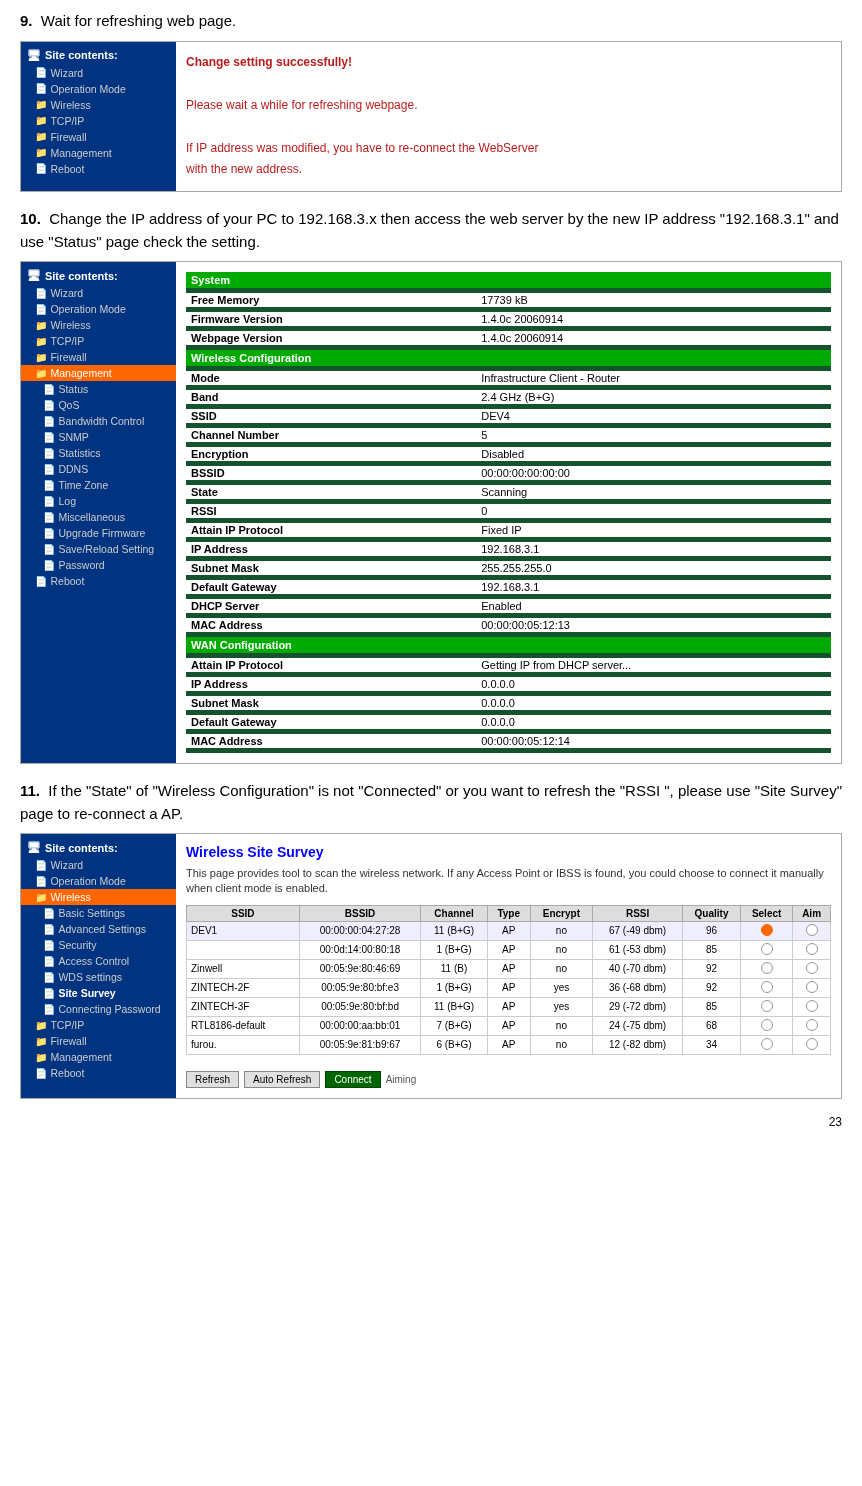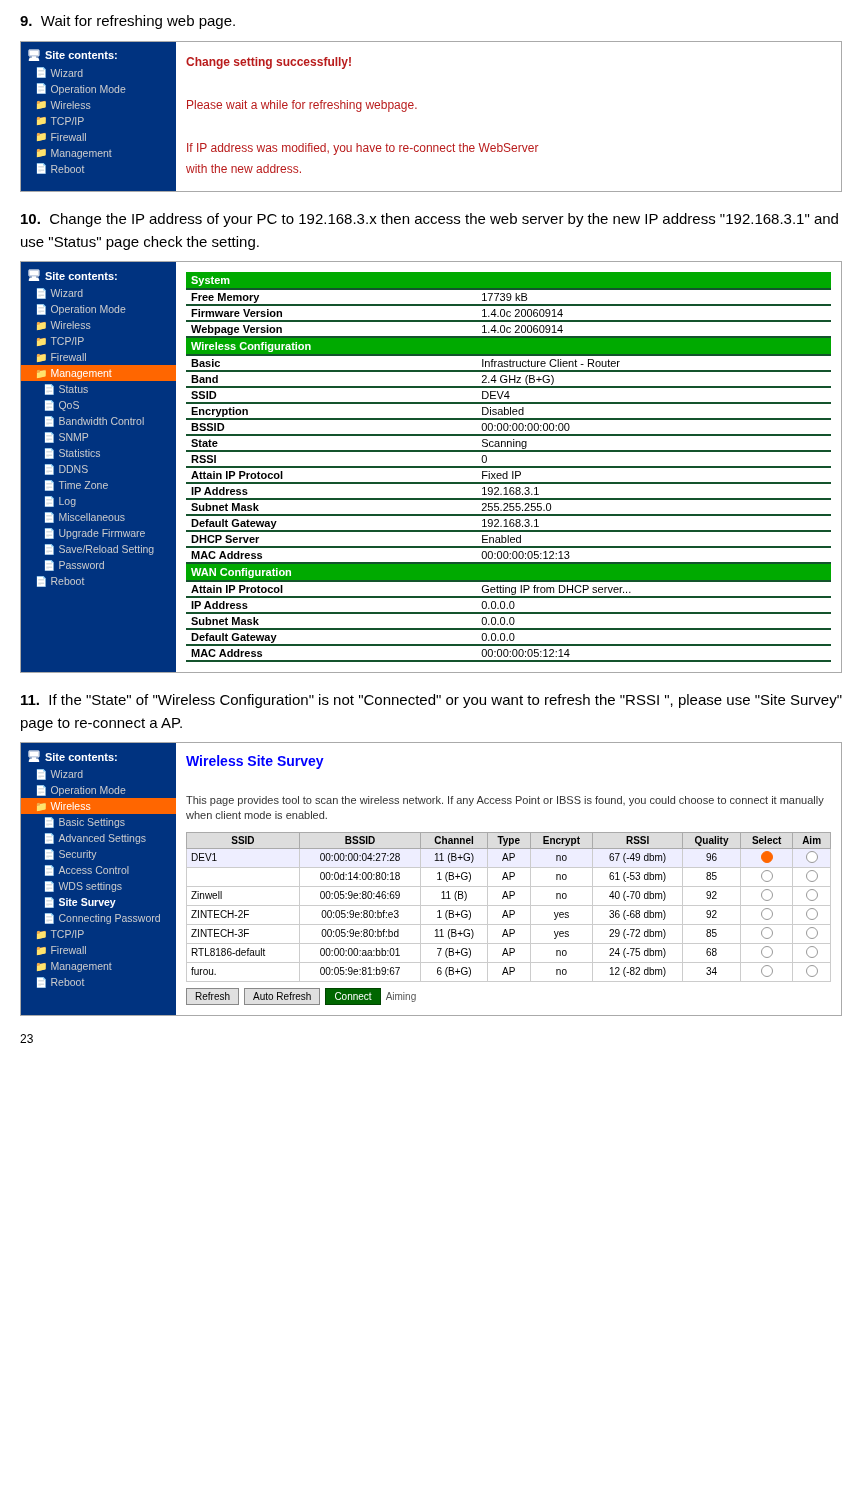--- a/index.html
+++ b/index.html
@@ -93,34 +93,34 @@
 
     .status-table .section-header {
       background: #00aa00;
       color: #fff;
       font-weight: bold;
       padding: 2px 5px;
     }
 
     .status-table tr td {
       padding: 1px 5px;
-      border-bottom: 2px solid #14532d;
+      border-bottom: 5px solid #14532d;
     }
 
     .status-table tr td:first-child {
       font-weight: bold;
       width: 45%;
     }
 
     
     .survey-title {
       color: #0000ff;
       font-size: 14px;
       font-weight: bold;
-      margin-bottom: 24px;
+      margin-bottom: 6px;
     }
 
     .survey-desc {
       font-size: 11px;
       color: #333;
       margin-bottom: 8px;
       line-height: 1.4;
     }
 
     .survey-table {
@@ -162,39 +162,40 @@
     }
 
     .radio-btn.checked {
       background: #f60;
       border-color: #f60;
     }
 
     .survey-buttons {
       display: flex;
       gap: 5px;
-      margin-top: 6px;
+      margin-top: 16px;
       align-items: center;
     }
 
     .survey-btn {
       padding: 2px 8px;
       font-size: 10px;
       background: #e0e0e0;
       border: 1px solid #888;
       cursor: pointer;
     }
 
     .survey-btn.primary {
       background: #006600;
       color: #fff;
       border-color: #004400;
     }
 
     .page-number {
+      text-align: right;
       font-size: 12px;
       margin-top: 10px;
     }
   </style>
 </head>
 <body>
 
 <div>
   <p class="step-title">
     <strong>9.</strong>&nbsp;&nbsp;Wait for refreshing web page.
@@ -356,30 +357,34 @@
             </tr>
         <tr>
               <td>Webpage Version</td>
               <td>1.4.0c 20060914</td>
             </tr>
 
         <tr>
               <td colspan="2" class="section-header">Wireless Configuration</td>
             </tr>
         <tr>
-              <td>Basic</td>
+              <td>Mode</td>
               <td>Infrastructure Client - Router</td>
             </tr>
         <tr>
               <td>Band</td>
               <td>2.4 GHz (B+G)</td>
             </tr>
         <tr>
               <td>SSID</td>
               <td>DEV4</td>
+            </tr>
+        <tr>
+              <td>Channel Number</td>
+              <td>5</td>
             </tr>
         <tr>
               <td>Encryption</td>
               <td>Disabled</td>
             </tr>
         <tr>
               <td>BSSID</td>
               <td>00:00:00:00:00:00</td>
             </tr>
         <tr>

